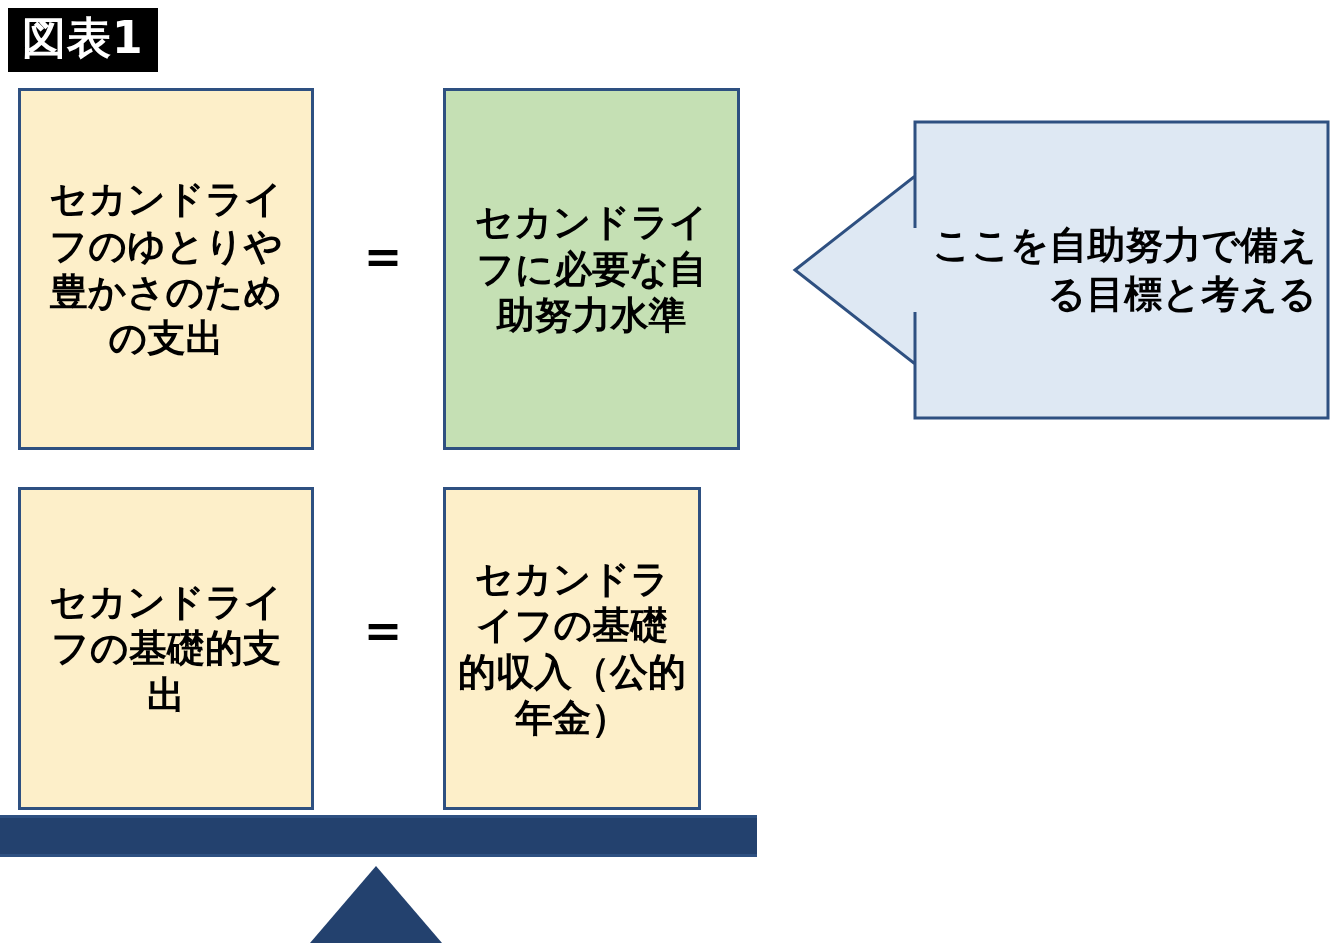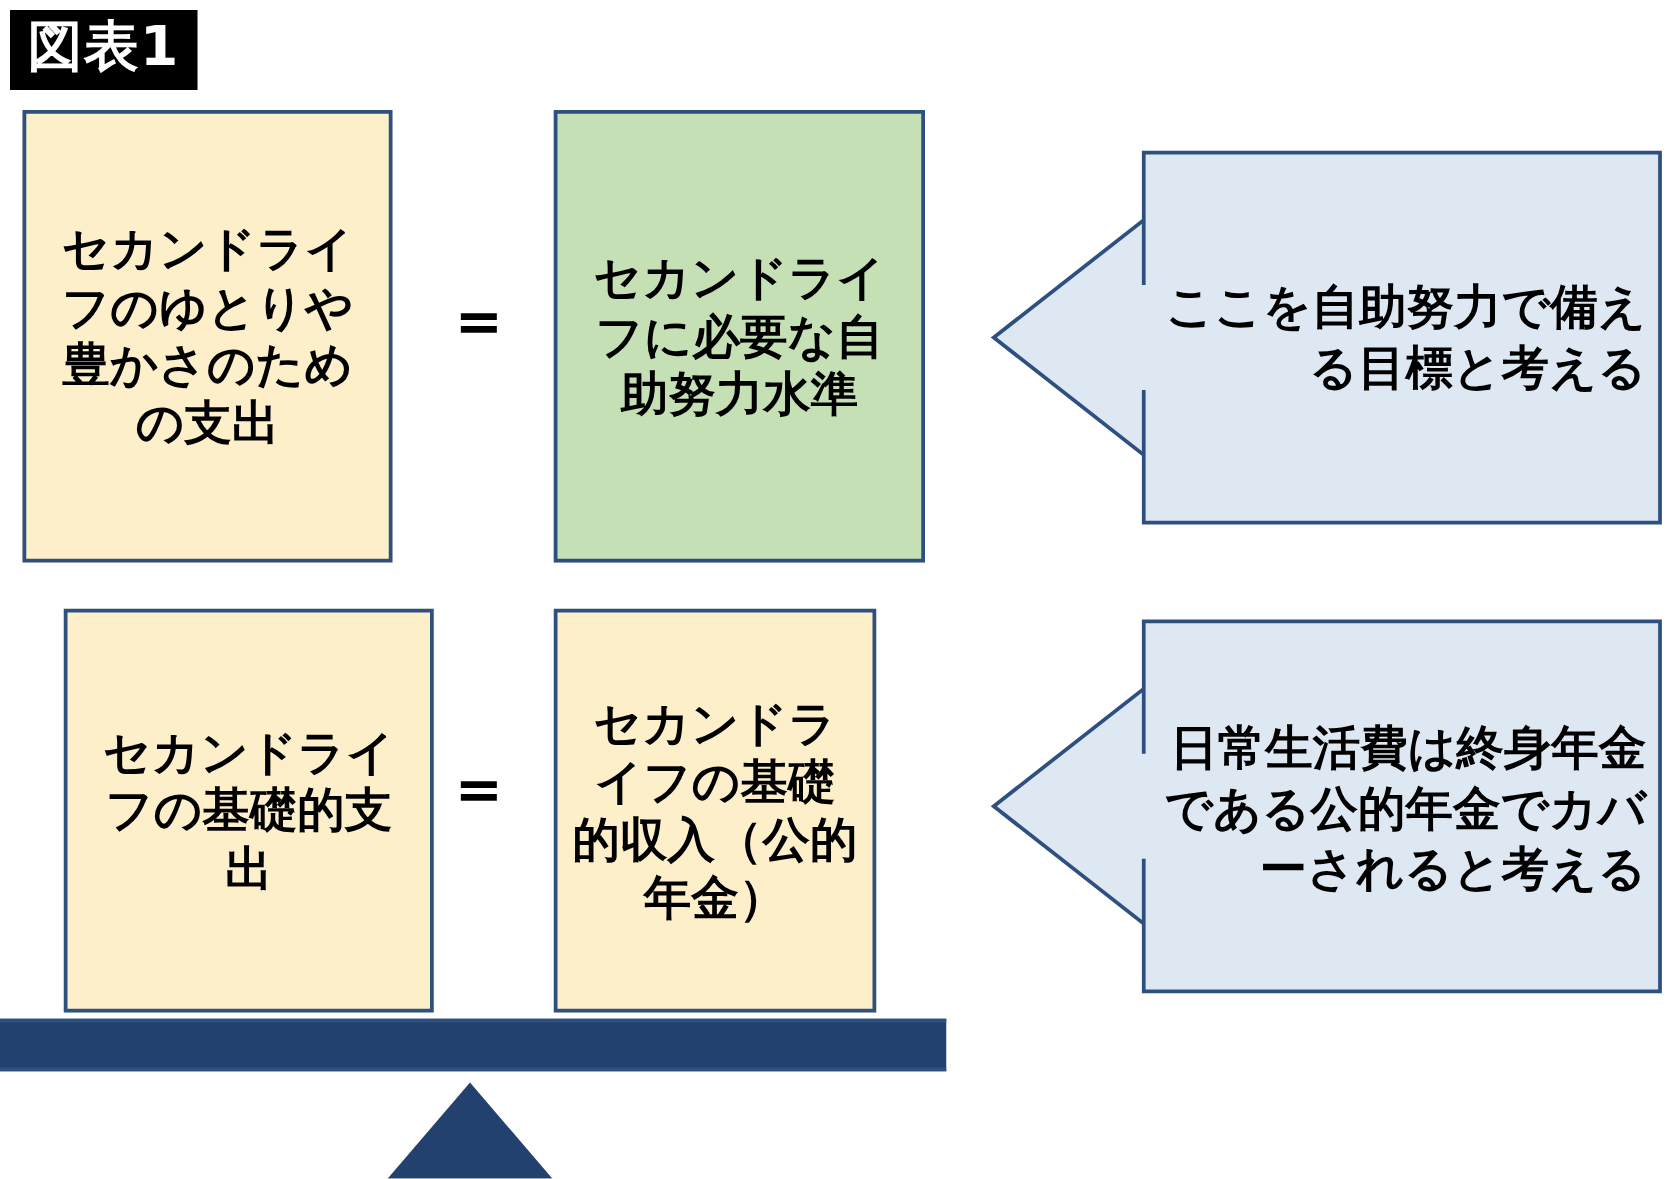--- a/index.html
+++ b/index.html
@@ -145,36 +145,30 @@
                L 122,112
                L 122,112
                L 122,112
                Z" fill="none"></path>
       <polygon points="2,150 122,56 122,112 122,112 122,112 122,112 122,112 122,112 122,112 122,112" fill="none"></polygon>
       <polygon points="2,150 122,56 122,108 122,2 535,2 535,298 122,298 122,192 122,244" fill="#dee8f3" stroke="#2e5081" stroke-width="3" stroke-linejoin="miter"></polygon>
     </svg>
     <div class="ctext" style="left:132px; top:40px; width:392px; height:220px;">ここを自助努力で備える目標と考える</div>
   </div>
 
-  <div class="sbox fill-cream" style="left:18px; top:487px; width:296px; height:323px;margin-left:33px;">
+  <div class="sbox fill-cream" style="left:18px; top:487px; width:296px; height:323px;">
     <span class="txt">セカンドライフの基礎的支出</span>
   </div>
 
   <div class="eq" style="left:353px; top:608px;">=</div>
 
   <div class="sbox fill-cream" style="left:443px; top:487px; width:258px; height:323px;">
     <span class="txt">セカンドライフの基礎的収入（公的年金）</span>
   </div>
 
-  <div class="callout" style="left:793px; top:495px; width:537px; height:300px;">
-    <svg width="537" height="300" viewBox="0 0 537 300">
-      <polygon points="2,150 122,56 122,108 122,2 535,2 535,298 122,298 122,192 122,244" fill="#dee8f3" stroke="#2e5081" stroke-width="3" stroke-linejoin="miter"></polygon>
-    </svg>
-    <div class="ctext" style="left:132px; top:28px; width:392px; height:248px;">日常生活費は終身年金である公的年金でカバーされると考える</div>
-  </div>
 
   <div class="beam" style="left:0px; top:815px; width:757px; height:42px;"></div>
 
   <div class="fulcrum" style="left:310px; top:866px;
               border-left:66px solid transparent;
               border-right:66px solid transparent;
               border-bottom:77px solid #23416e;"></div>
 
 </div>
 

